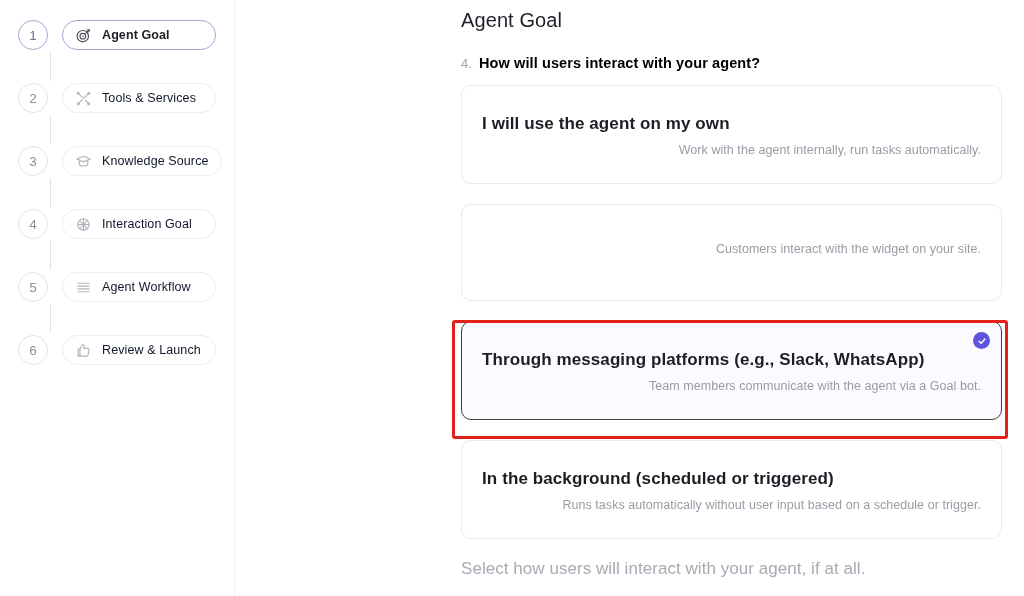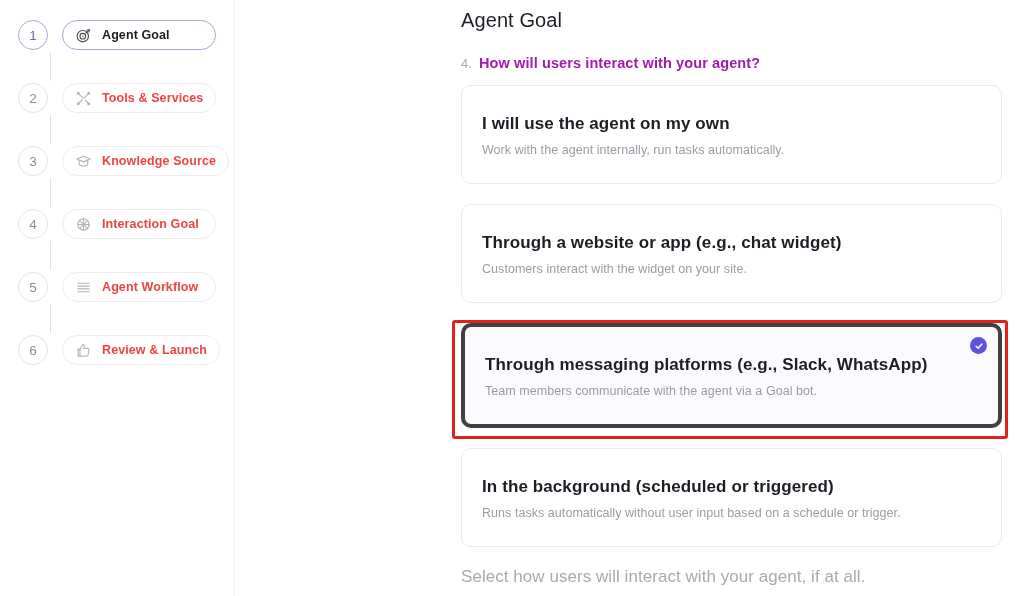--- a/index.html
+++ b/index.html
@@ -99,24 +99,23 @@
     display: flex;
     align-items: center;
     justify-content: center;
     color: #b3b3bd;
     margin-right: 10px;
   }
   .step-row.active .step-icon { color: #4a4a55; }
   .step-icon svg { display: block; }
   .step-label {
     font-size: 12.5px;
-    color: #ef4444;
+    color: #0f172a;
     letter-spacing: 0.1px;
     white-space: nowrap;
-    font-weight: bold;
   }
   .step-row.active .step-label {
     color: #1d1d24;
     font-weight: bold;
   }
 
   
   .main {
     flex: 1;
     position: relative;
@@ -144,50 +143,51 @@
   }
   .q-num {
     font-size: 13px;
     color: #a4a4ae;
     width: 18px;
     min-width: 18px;
   }
   .q-text {
     font-size: 14.5px;
     font-weight: bold;
-    color: #a21caf;
+    color: #000000;
     letter-spacing: 0.1px;
   }
 
   .option-card {
     position: relative;
     border: 1px solid #eaeaef;
     border-radius: 10px;
     background: #ffffff;
     padding: 28px 20px 26px 20px;
     box-sizing: border-box;
     margin-bottom: 20px;
     min-height: 97px;
   }
   .option-card.selected {
-    border: 4px solid #404040;
+    border: 1px solid #404040;
     background: #fafaff;
   }
   .option-title {
     font-size: 17px;
     font-weight: bold;
     color: #1d1d25;
     letter-spacing: 0.1px;
     margin: 0;
   }
   .option-desc {
     font-size: 12.5px;
     color: #9b9ba6;
     margin: 9px 0 0 0;
     letter-spacing: 0.05px;
+    text-align: right;
   }
   .check-badge {
     position: absolute;
     top: 10px;
     right: 11px;
     width: 17px;
     height: 17px;
     border-radius: 50%;
     background: #5b55dd;
     display: flex;
@@ -325,21 +325,20 @@
         <span class="q-num">4.</span>
         <span class="q-text">How will users interact with your agent?</span>
       </div>
 
       <div id="options-container">
           <div class="option-card">
             <div class="option-title">I will use the agent on my own</div>
             <div class="option-desc">Work with the agent internally, run tasks automatically.</div>
           </div>
           <div class="option-card">
-            <div class="option-title">Through a website or app (e.g., chat widget)</div>
             <div class="option-desc">Customers interact with the widget on your site.</div>
           </div>
           <div class="option-card selected">
             <div class="option-title">Through messaging platforms (e.g., Slack, WhatsApp)</div>
             <div class="option-desc">Team members communicate with the agent via a Goal bot.</div>
             <div class="check-badge">
               <svg width="10" height="10" viewBox="0 0 24 24" fill="none" stroke="#ffffff" stroke-width="3.4" stroke-linecap="round" stroke-linejoin="round">
                 <path d="M5 12.5 L10 17.5 L19 7"></path>
               </svg>
             </div>

